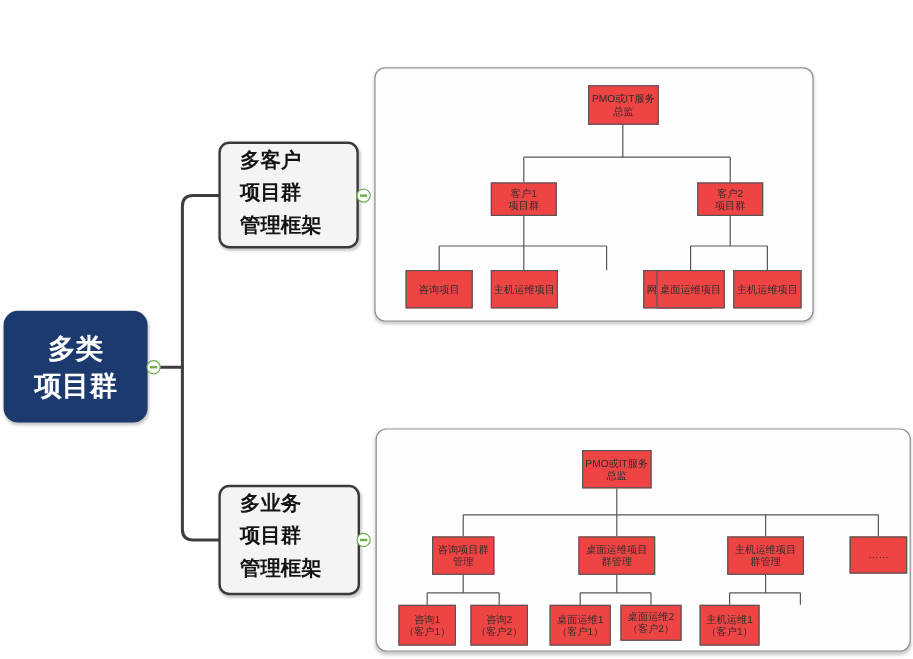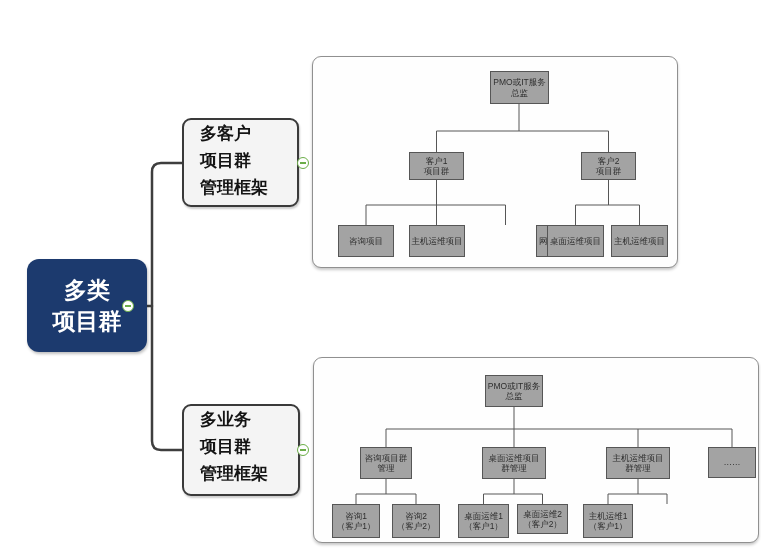--- a/index.html
+++ b/index.html
@@ -8,21 +8,21 @@
     font-family:"Liberation Sans","DejaVu Sans",sans-serif;
   }
   
   .mm-lines{position:absolute;left:0;top:0;width:761px;height:549px;}
   .mm-lines path{fill:none;stroke:#3e3e3e;stroke-width:2.5;stroke-linecap:round;}
   
   .root-node{
     position:absolute;left:3px;top:259px;width:120px;height:93px;
     background:#1c3a6e;border-radius:12px;display:flex;align-items:center;justify-content:center;
     color:#ffffff;font-weight:bold;font-size:23px;line-height:31px;text-align:center;
-    white-space:pre-line;box-shadow:1px 2px 3px rgba(0,0,0,.25);margin-left:24px;
+    white-space:pre-line;box-shadow:1px 2px 3px rgba(0,0,0,.25);
   }
   
   .branch-node{
     position:absolute;background:#f4f4f4;border:2.5px solid #3a3a3a;border-radius:9px;
     box-sizing:border-box;display:flex;flex-direction:column;justify-content:flex-start;
     color:#141414;font-weight:bold;font-size:17px;line-height:27px;
     white-space:pre-line;padding-left:16px;box-shadow:1px 2px 2px rgba(0,0,0,.2);
   }
   .b1{left:182px;top:118px;width:117px;height:89px;}
   .b2{left:182px;top:404px;width:118px;height:92px;}
@@ -48,21 +48,21 @@
     position:absolute;background:#fefefe;border:1.5px solid #909090;border-radius:9px;
     box-sizing:border-box;box-shadow:0 2px 3px rgba(0,0,0,.22);
   }
   .f1{left:312px;top:56px;width:366px;height:212px;}
   .f2{left:313px;top:357px;width:446px;height:186px;}
   
   .chart-layer{position:absolute;left:0;top:0;width:761px;height:549px;pointer-events:none;}
   .chart-svg{position:absolute;left:0;top:0;width:761px;height:549px;}
   .chart-svg polyline{fill:none;stroke:#565656;stroke-width:1;}
   .org-node{
-    position:absolute;box-sizing:border-box;background:#a3a3a3;border:1px solid #565656;
+    position:absolute;box-sizing:border-box;background:#ef4444;border:1px solid #565656;
     display:flex;align-items:center;justify-content:center;text-align:center;
     color:#2e2e2e;font-size:8.5px;line-height:10.5px;white-space:pre-line;
   }
 </style>
 </head>
 <body>
 
 <div class="canvas">
 
   <svg class="mm-lines" viewBox="0 0 761 549">

